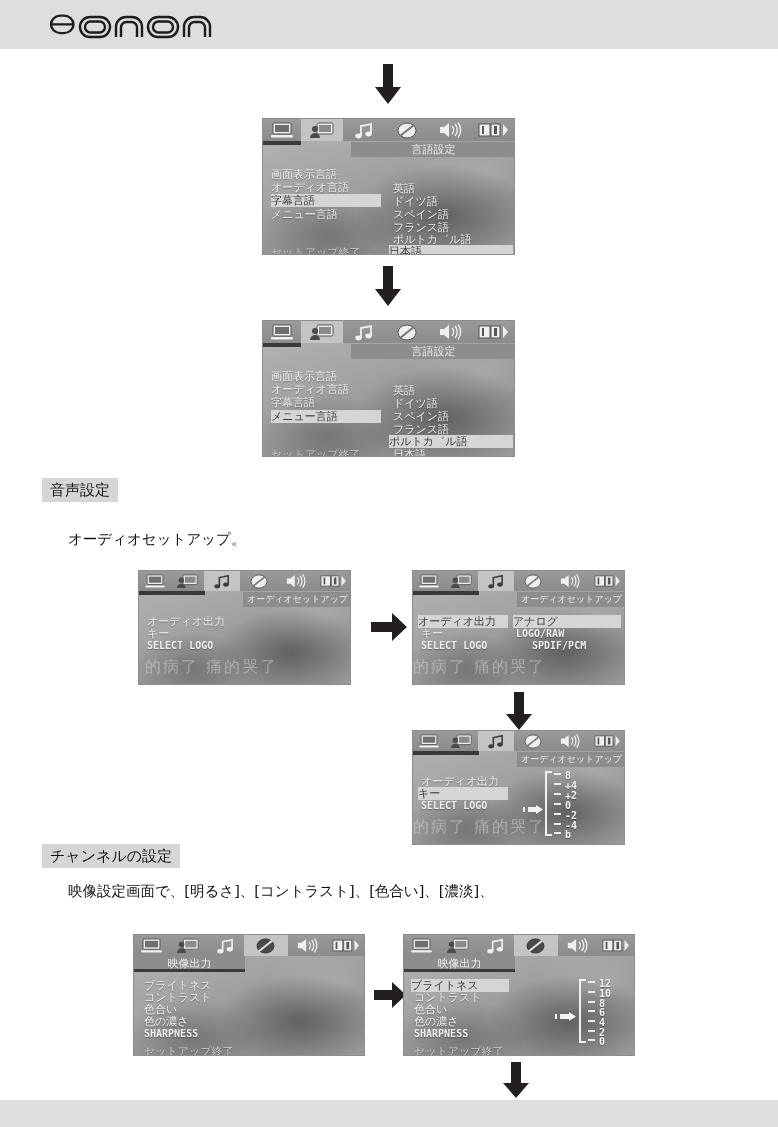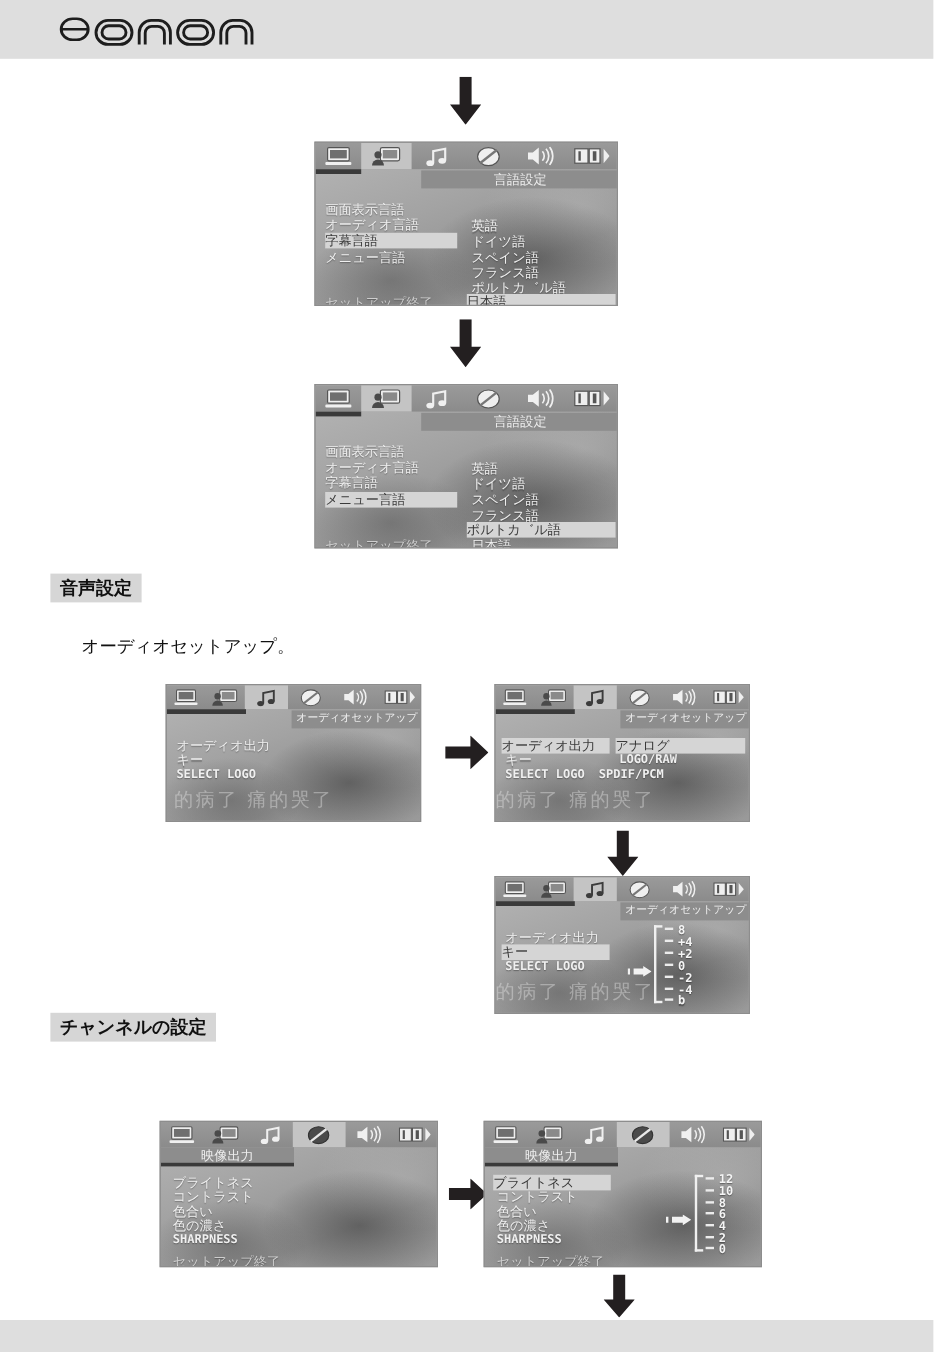--- a/index.html
+++ b/index.html
@@ -124,21 +124,21 @@
     text-shadow: 0 1px 1px rgba(0,0,0,0.4);
   }
   .scale .pointer { position:absolute; }
 
   
   .sec-head {
     position: absolute;
     background: #d6d6d6;
     color: #111;
     font-size: 15px;
-    font-weight: 700;
+    font-weight: 400;
     line-height: 24px;
     padding: 0 8px;
     white-space: nowrap;
     font-family: "DejaVu Sans", sans-serif;
   }
   .body-text {
     position: absolute;
     font-size: 14.5px;
     line-height: 20px;
     color: #111;
@@ -438,21 +438,21 @@
     </div>
     <div class="underbar" style="left:0; top:20px; width:66px;"></div>
     <div class="titlestrip" style="left:104px; top:21px; width:109px; font-size:9px;">オーディオセットアップ</div>
 
     <div class="menu-item hl" style="left:5px; top:44px; width:90px;">オーディオ出力</div>
     <div class="menu-item" style="left:8px; top:56px;">キー</div>
     <div class="menu-item latin" style="left:8px; top:68px;">SELECT LOGO</div>
 
     <div class="menu-item hl" style="left:100px; top:44px; width:108px;">アナログ</div>
     <div class="menu-item latin" style="left:103px; top:56px;">LOGO/RAW</div>
-    <div class="menu-item latin" style="left:86px; top:68px;">SPDIF/PCM</div>
+    <div class="menu-item latin" style="left:119px; top:68px;">SPDIF/PCM</div>
     <div class="ghost" style="bottom:6px; left:0px;">的病了   痛的哭了</div>
   </div>
 
   <div class="arrow-down" style="left:506px; top:692px; width:26px; height:38px;">
     <svg width="26" height="38" viewBox="0 0 26 38">
         <path d="M8 0 H18 V22 H26 L13 38 L0 22 H8 Z" fill="#231f20"></path>
       </svg>
   </div>
 
   <div class="osd" id="panel-audio-tone" style="left:412px; top:730px; width:213px; height:115px;">
@@ -530,20 +530,21 @@
       <div class="pointer" style="left:-22px; top:28px;">
         <svg width="20" height="9" viewBox="0 0 20 9">
             <path d="M0 2 H2 V7 H0 Z M5 2 H13 V0 L20 4.5 L13 9 V7 H5 Z" fill="#f2f2f2"></path>
           </svg>
       </div>
     </div>
     <div class="ghost" style="bottom:6px; left:0px;">的病了   痛的哭了</div>
   </div>
 
   <div class="sec-head" style="left:42px; top:844px;">チャンネルの設定</div>
+  <div class="body-text" style="left:68px; top:881px;">映像設定画面で、[明るさ]、[コントラスト]、[色合い]、[濃淡]、</div>
 
   <div class="osd" id="panel-video-left" style="left:133px; top:934px; width:232px; height:122px;">
     <div class="bg"></div>
     <div class="iconbar" style="height:21px;">
       <div class="iconcell" style="width:35px;height:21px;">
         <svg width="21" height="15" viewBox="0 0 22 16">
             <rect x="2" y="1" width="18" height="11" rx="1" fill="#f0f0f0" stroke="#555" stroke-width="1"></rect>
             <rect x="4" y="3" width="14" height="7" fill="#6f6f6f"></rect>
             <rect x="0" y="13" width="22" height="2.5" rx="1" fill="#f0f0f0"></rect>
           </svg>

